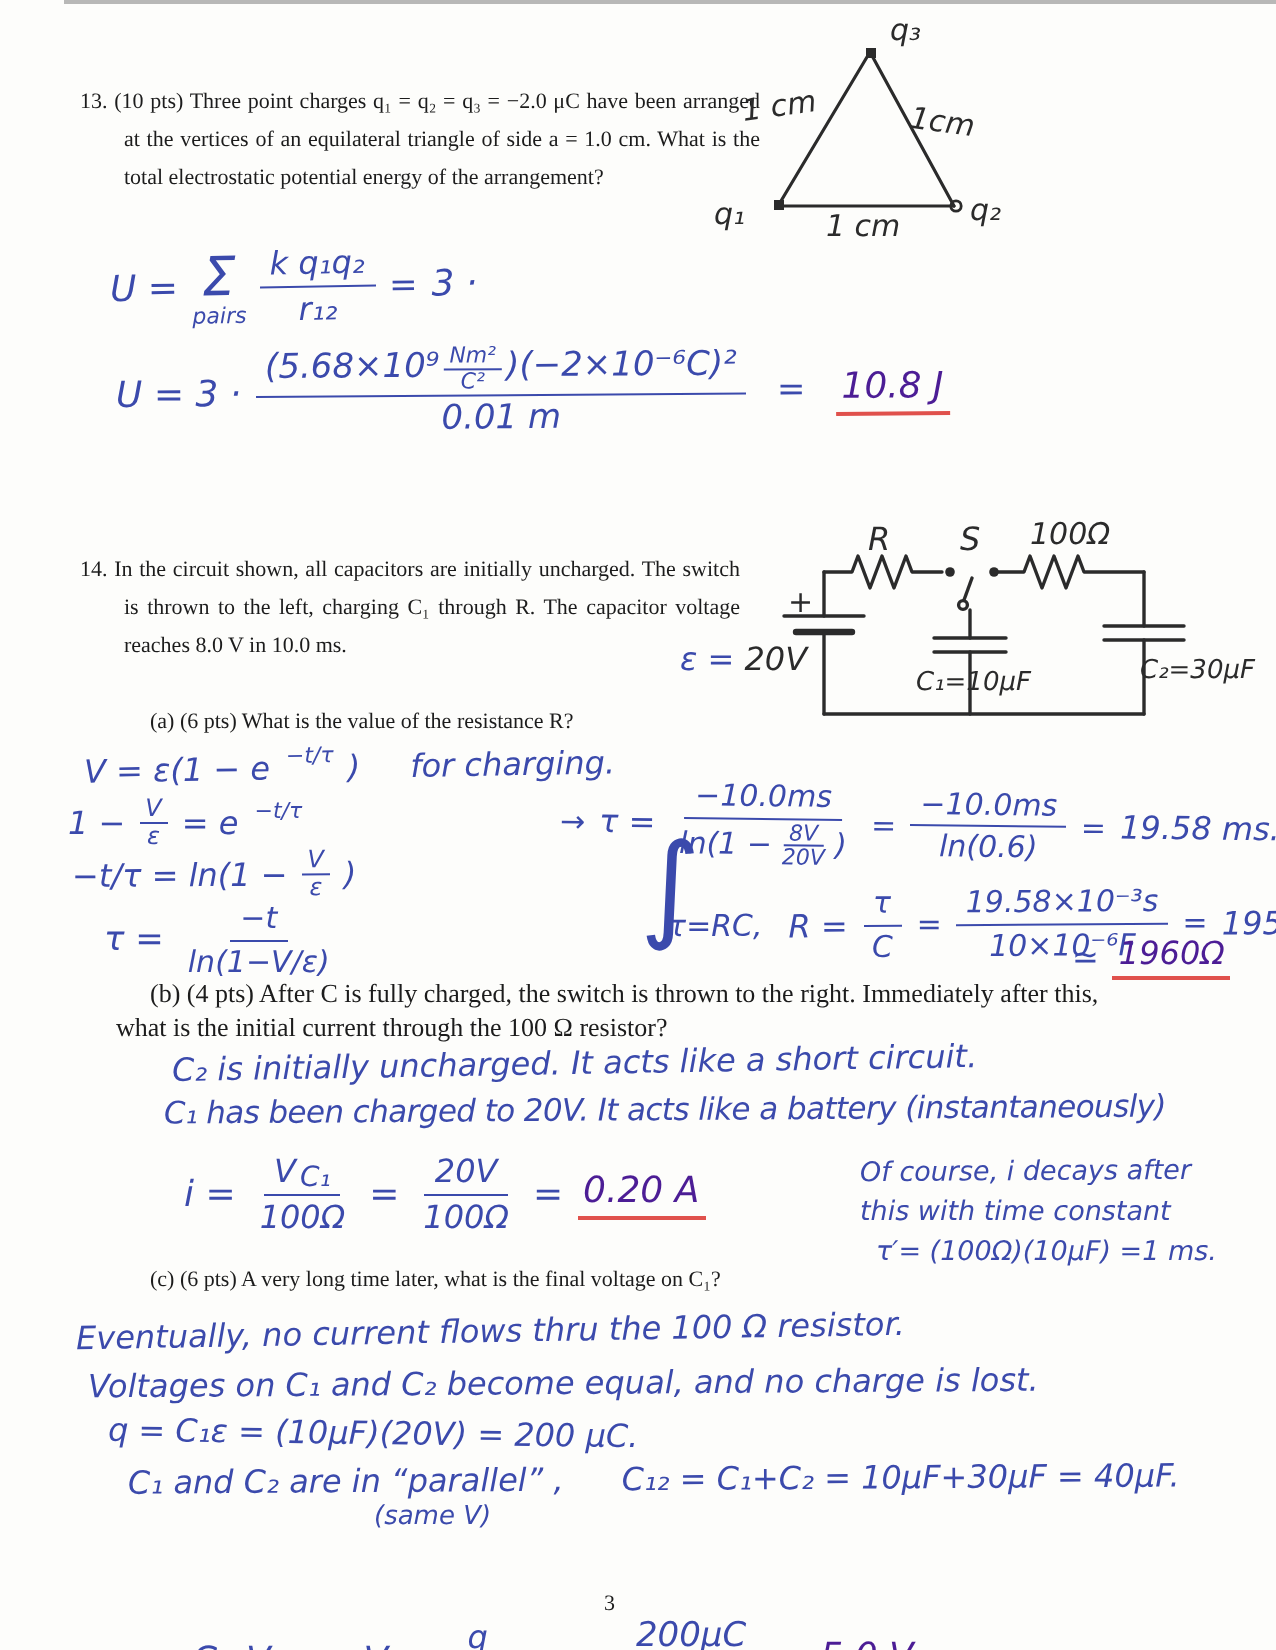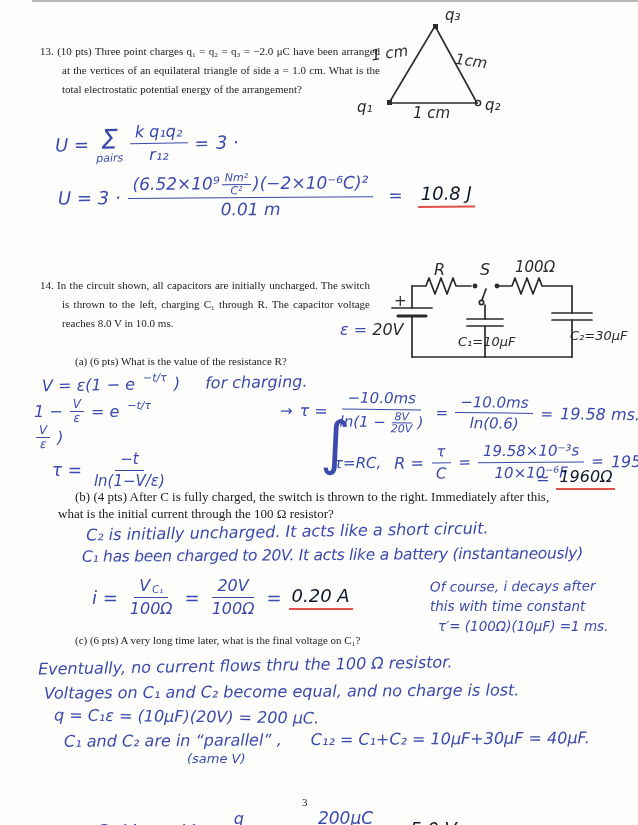--- a/index.html
+++ b/index.html
@@ -18,22 +18,22 @@
   .frac .num{border-bottom:1.7px solid currentColor;padding:0 5px 1px}
   .frac .den{padding:1px 5px 0}
   .numrow{display:flex;align-items:center;column-gap:2px}
   .nfrac{font-size:11px;line-height:1.05}
   .nfrac .num{border-bottom:1.3px solid currentColor;padding:0 3px 0}
   .nfrac .den{padding:0 3px 0}
   .sum{display:inline-flex;flex-direction:column;align-items:center;line-height:1}
   .sum .sig{font-size:27px}
   .sum .lbl{font-size:11px}
   .sup{font-size:11px;position:relative;top:-6px;margin-left:1px}
-  .sub{font-size:10px;position:relative;top:4px}
-  .ans{border-bottom:2.6px solid #e0514c;padding:0 3px 2px;display:inline-block;color:#0f172a}
+  .sub{font-size:14px;position:relative;top:4px}
+  .ans{border-bottom:2.6px solid #e0514c;padding:0 3px 2px;display:inline-block;color:#4c1d95}
   .t1{transform:rotate(-1deg)} .t2{transform:rotate(.7deg)} .t3{transform:rotate(-.4deg)}
   .f15{font-size:15px}.f16{font-size:16px}.f17{font-size:17px}.f18{font-size:18px}
   .f13{font-size:13px}
   .blue{color:#3b4aac}
   svg{display:block}
 </style>
 </head>
 <body>
 
 <div class="page">
@@ -74,21 +74,21 @@
       <span class="den">r₁₂</span>
     </span>
     <span>=</span>
     <span class="f18">3 ·</span>
   </div>
 
   <div class="abs hw mrow f17 t3" style="left:58px;top:172px">
     <span class="f18">U = 3 ·</span>
     <span class="frac">
       <span class="num numrow">
-        <span>(6.52×10⁹</span>
+        <span>(5.68×10⁹</span>
         <span class="frac nfrac">
           <span class="num">Nm²</span>
           <span class="den">C²</span>
         </span>
         <span>)(−2×10⁻⁶C)²</span>
       </span>
       <span class="den">0.01 m</span>
     </span>
     <span style="margin:0 8px">=</span>
     <span class="ans f18">10.8 J</span>
@@ -148,20 +148,21 @@
     <span>1 −</span>
     <span class="frac nfrac" style="font-size:12px">
       <span class="num">V</span>
       <span class="den">ε</span>
     </span>
     <span>= e</span>
       <span class="sup">−t/τ</span>
   </div>
 
   <div class="abs hw mrow f16 t3" style="left:36px;top:424px">
+    <span>−t/τ = ln(1 −</span>
     <span class="frac nfrac" style="font-size:12px">
       <span class="num">V</span>
       <span class="den">ε</span>
     </span>
     <span>)</span>
   </div>
 
   <div class="abs hw mrow f17" style="left:52px;top:450px">
     <span>τ =</span>
     <span class="frac f15">

